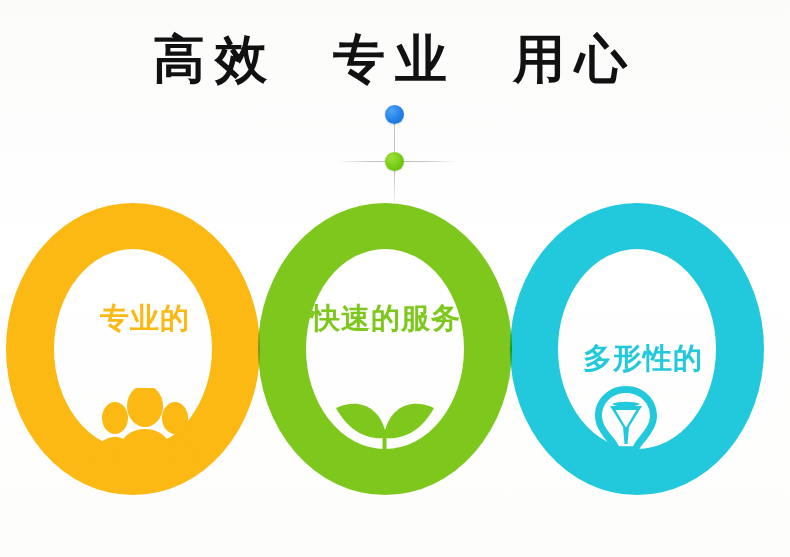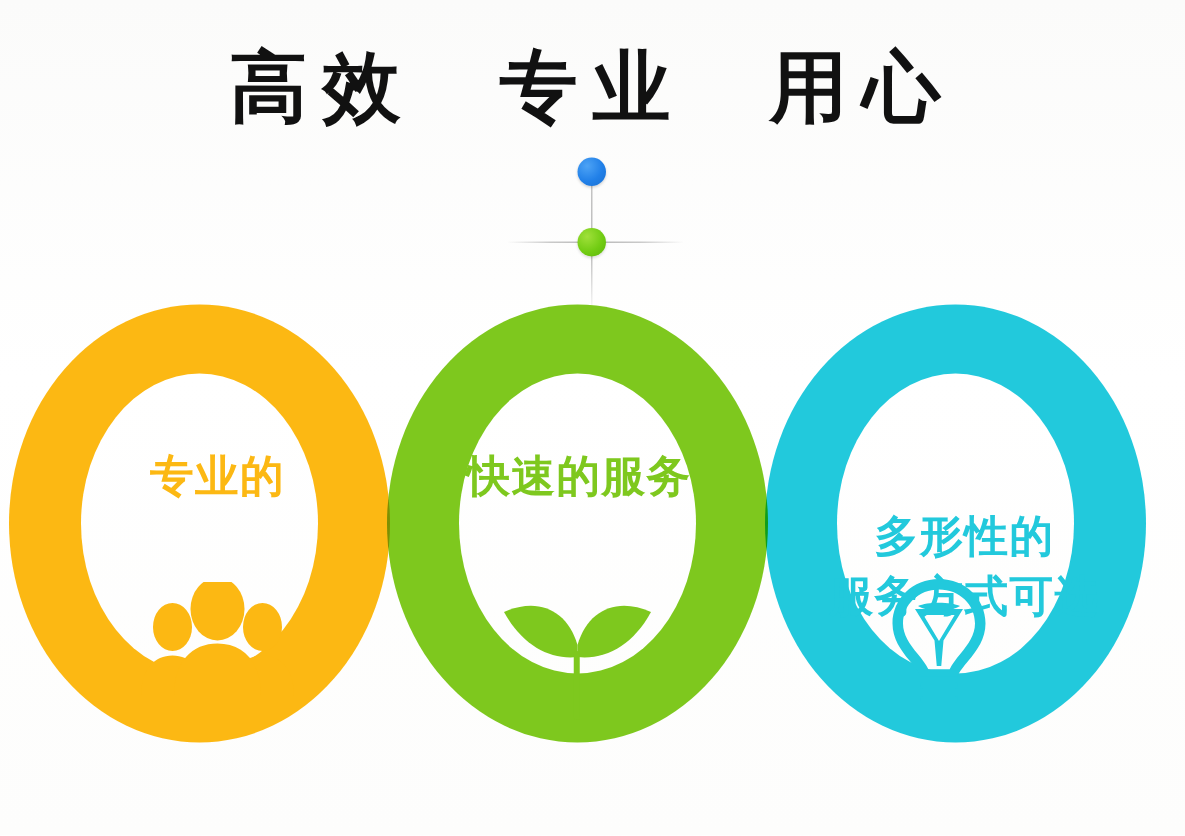--- a/index.html
+++ b/index.html
@@ -183,21 +183,20 @@
   <div class="ring-text" id="text-orange">
     <span class="line">专业的</span>
   </div>
 
   <div class="ring-text" id="text-green">
     <span class="line">快速的服务</span>
   </div>
 
   <div class="ring-text" id="text-cyan">
     <span class="line">多形性的</span>
-    <span class="line">服务方式可选</span>
   </div>
 
   <svg class="ring-icon" id="icon-people" width="106" height="76" viewBox="0 0 106 76" xmlns="http://www.w3.org/2000/svg">
     <g fill="#fcb813">
       <ellipse cx="23" cy="30" rx="13" ry="16"></ellipse>
       <path d="M2 76 C2 58 11 49 23 49 C35 49 44 58 44 76 Z"></path>
       <ellipse cx="83" cy="30" rx="13" ry="16"></ellipse>
       <path d="M62 76 C62 58 71 49 83 49 C95 49 104 58 104 76 Z"></path>
       <ellipse cx="53" cy="18" rx="18" ry="21"></ellipse>
       <path d="M24 76 C24 53 36 41 53 41 C70 41 82 53 82 76 Z"></path>

